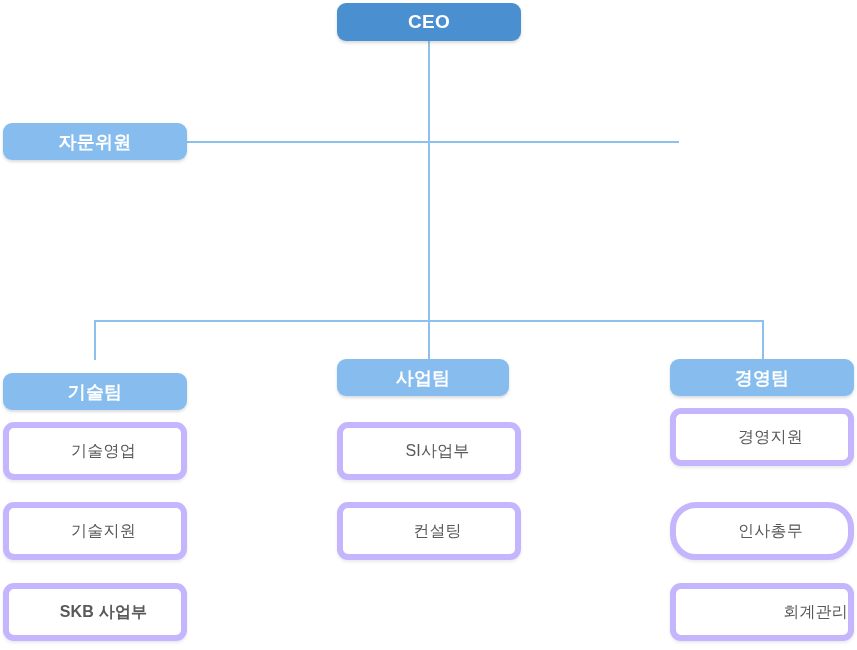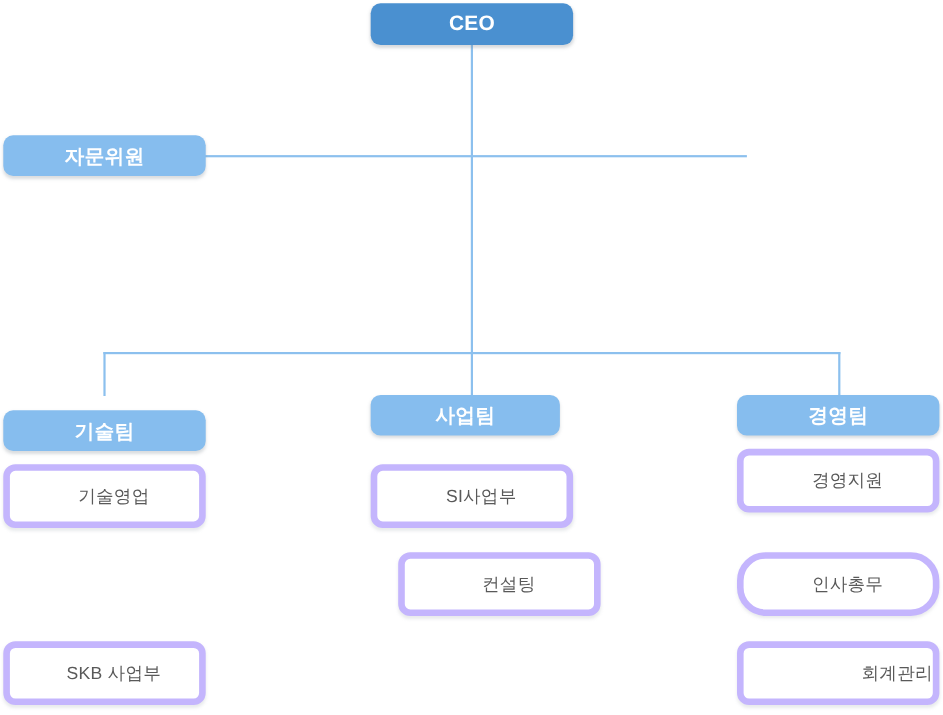--- a/index.html
+++ b/index.html
@@ -96,34 +96,37 @@
 
 
   <div class="node node-blue" style="left:3px; top:373px; width:184px; height:37px;">
     <span>기술팀</span>
   </div>
 
   <div class="node node-leaf" style="left:3px; top:422px; width:184px; height:58px;">
     <span>기술영업</span>
   </div>
 
+  <div class="node node-leaf" style="left:3px; top:502px; width:184px; height:58px;">
+    <span>기술지원</span>
+  </div>
 
-  <div class="node node-leaf" style="left:3px; top:583px; width:184px; height:58px;">
+  <div class="node node-leaf" style="left:3px; top:583px; width:184px; height:58px;font-weight:bold;">
     <span>SKB 사업부</span>
   </div>
 
   <div class="node node-blue" style="left:337px; top:359px; width:172px; height:37px;font-family:Liberation Serif, serif;">
     <span>사업팀</span>
   </div>
 
   <div class="node node-leaf" style="left:337px; top:422px; width:184px; height:58px;">
     <span>SI사업부</span>
   </div>
 
-  <div class="node node-leaf" style="left:337px; top:502px; width:184px; height:58px;margin-left:25px;">
+  <div class="node node-leaf" style="left:337px; top:502px; width:184px; height:58px;">
     <span>컨설팅</span>
   </div>
 
   <div class="node node-blue" style="left:670px; top:359px; width:184px; height:37px;">
     <span>경영팀</span>
   </div>
 
   <div class="node node-leaf" style="left:670px; top:408px; width:184px; height:58px;">
     <span>경영지원</span>
   </div>

